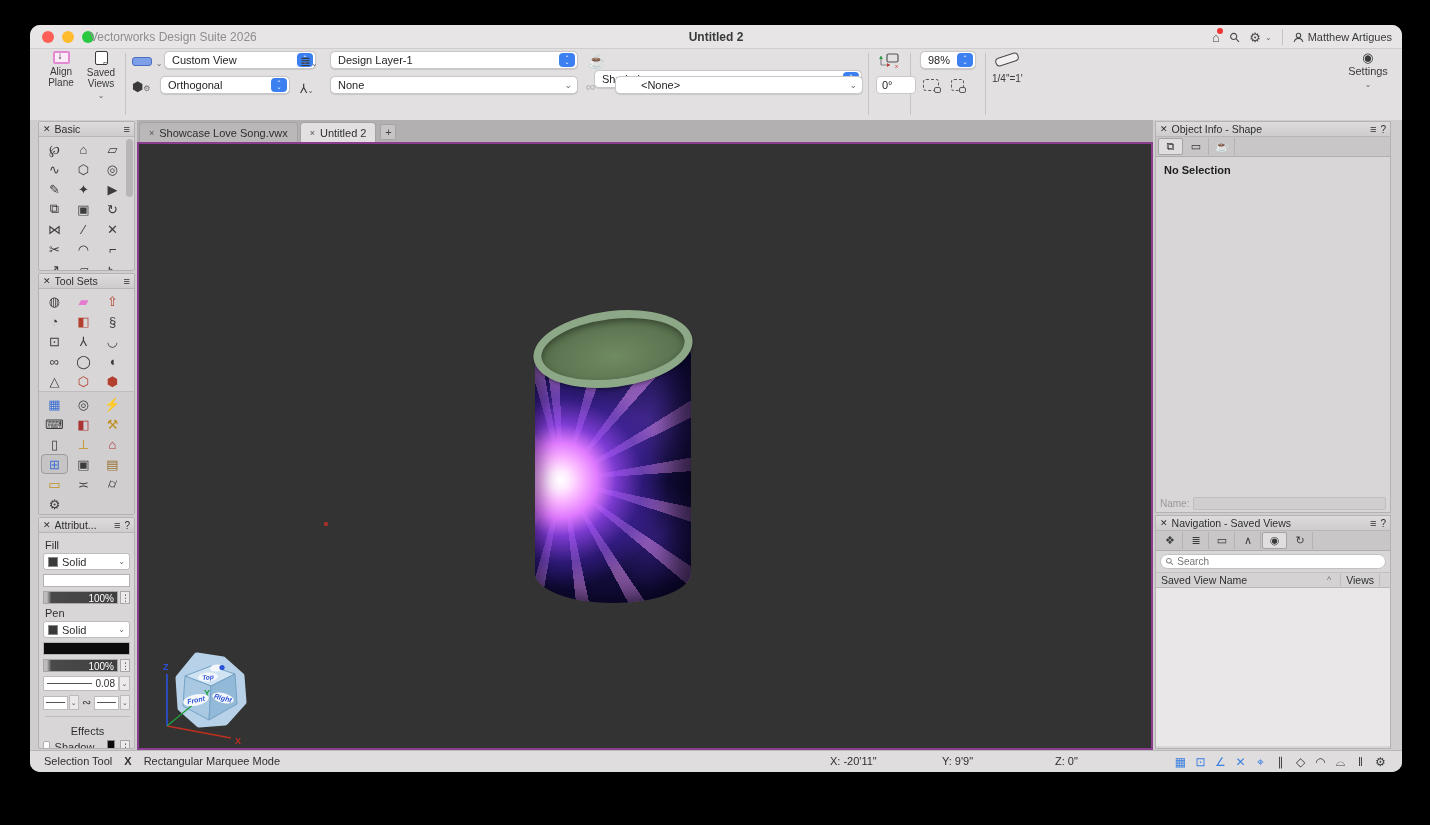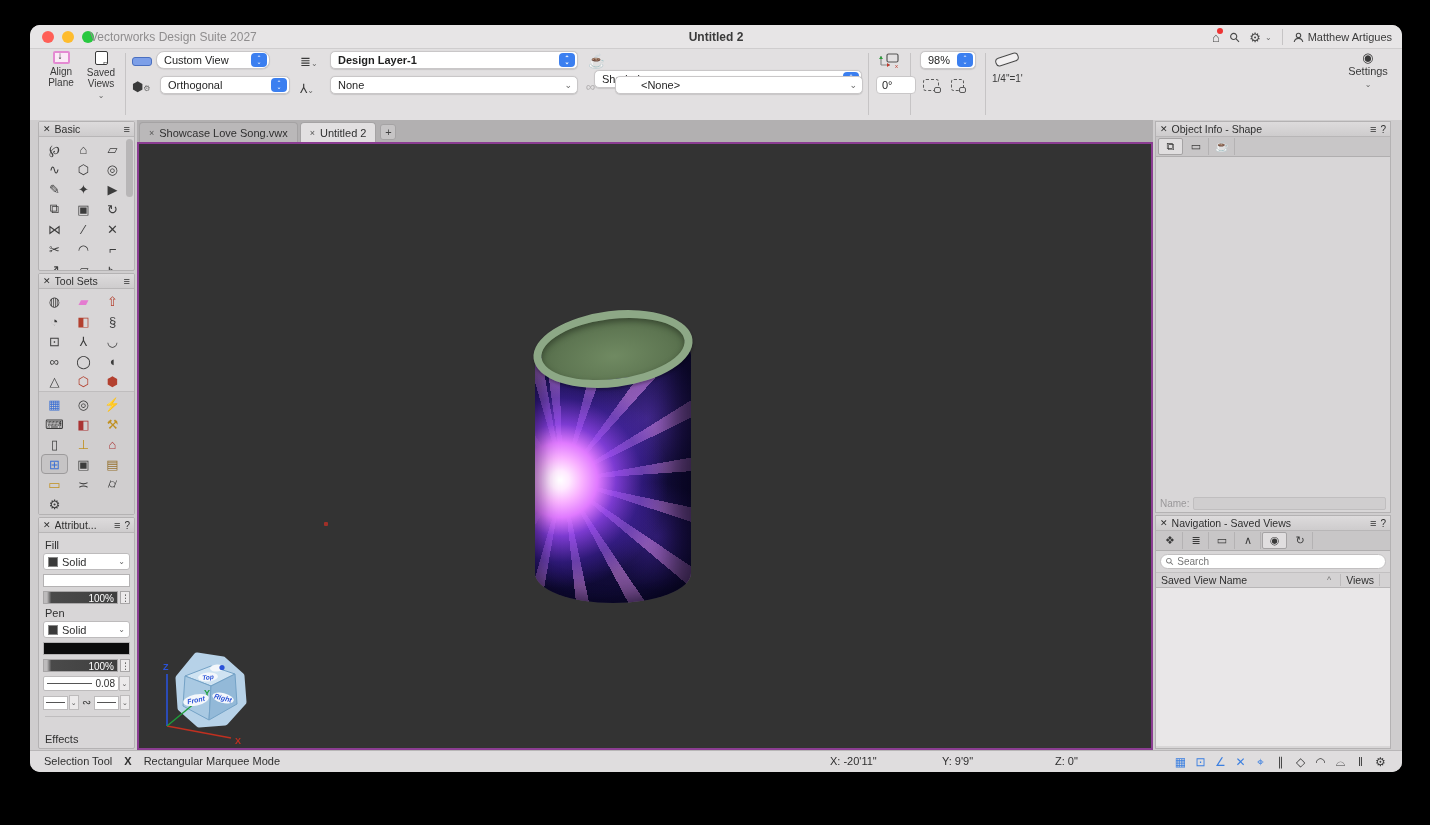--- a/index.html
+++ b/index.html
@@ -94,21 +94,21 @@
     color:#fff; font-size:10px; text-align:right; padding:1px 3px 0 10px; }
   .dots { width:10px; height:13px; border:1px solid #a8a6a7; background:#eceaeb; font-size:9px; text-align:center; line-height:12px; color:#333; }
   .lwrow { display:flex; margin-top:4px; gap:0; align-items:center; }
   .lwbox { flex:1; height:15px; background:#fff; border:1px solid #bdbbbc; border-radius:2px; display:flex; align-items:center; padding:0 3px; font-size:10px; }
   .lwbox .line { flex:1; height:1px; background:#555; margin-right:4px; }
   .lwv { width:11px; height:15px; background:#eceaeb; border:1px solid #bdbbbc; font-size:7px; text-align:center; line-height:14px; color:#555; }
   .stylerow { display:flex; margin-top:4px; align-items:center; gap:1px; }
   .stylebox { width:26px; height:14px; background:#fff; border:1px solid #bdbbbc; display:flex; align-items:center; padding:0 2px; }
   .stylebox .line { flex:1; height:1px; background:#555; }
   .sglyph { font-size:11px; color:#3a3a3a; padding:0 2px; }
-  .fxdiv { border-top:1px solid #bfbdbe; margin-top:6px; padding-top:16px; }
+  .fxdiv { border-top:1px solid #bfbdbe; margin-top:6px; padding-top:8px;text-align:center; }
   .shrow { display:flex; align-items:center; gap:5px; margin-top:3px; }
   .shcheck { width:11px; height:11px; background:#fdfdfd; border:1px solid #b0aeaf; border-radius:2px; }
   .shsw { width:13px; height:13px; background:#0c0c0c; border:1px solid #888; margin-left:8px; }
 
   
   .tabsbar { position:absolute; left:107px; top:0px; width:1016px; height:22px; background:#b2b0b1; display:flex; align-items:flex-end; }
   .dtab { height:20px; display:flex; align-items:center; gap:5px; padding:0 9px; font-size:11px; color:#2f2f2f;
     background:#bab8b9; border:1px solid #a5a3a4; border-bottom:none; border-radius:4px 4px 0 0; margin-left:2px; }
   .dtab.active { background:#e2e0e1; }
   .dtab .x { font-size:9px; color:#555; }
@@ -167,21 +167,21 @@
 <body>
 
 <div class="window">
 
   <div class="titlebar">
     <div class="traffic">
       <div class="tl r"></div>
       <div class="tl y"></div>
       <div class="tl g"></div>
     </div>
-    <span class="app-title">Vectorworks Design Suite 2027</span>
+    <span class="app-title">Vectorworks Design Suite 2026</span>
     <span class="doc-title">Untitled 2</span>
     <div class="tbr">
       <span class="ic"><span>⌂</span><span class="reddot"></span></span>
       <span class="ic search-ic">⚲</span>
       <span class="ic">⚙</span>
       <span class="chev">⌄</span>
       <span class="vsep"></span>
       <span class="username">
         <svg width="11" height="11" viewBox="0 0 11 11">
             <circle cx="5.5" cy="3.4" r="2.2" fill="none" stroke="#4a4a4a" stroke-width="1.1"></circle>
@@ -198,29 +198,29 @@
       <span>Align Plane</span>
     </div>
     <div class="tb-btn" style="left:52px;">
       <span class="tb-ico-doc"></span><br>
       <span>Saved Views</span><br>
       <span style="font-size:8px;color:#666;">⌄</span>
     </div>
     <div class="tb-vsep" style="left:95px;top:4px;height:62px;"></div>
 
     <span class="tb-ic" style="left:102px;top:5px;"><span style="display:inline-block;width:20px;height:9px;background:#7d9fe8;border:1px solid #4a6fc0;border-radius:3px;"></span> <span class="sub">⌄</span></span>
-    <div class="mac-select" style="left:126px;top:2px;width:114px;border-radius:8px;">
+    <div class="mac-select" style="left:134px;top:2px;width:152px;">
       <span class="lbl">Custom View</span>
       <span class="btn">
           <span>⌃</span>
           <span>⌄</span>
         </span>
     </div>
     <span class="tb-ic" style="left:270px;top:5px;"><span>≣</span><span class="sub">⌄</span></span>
-    <div class="mac-select" style="left:300px;top:2px;width:248px;font-weight:bold;">
+    <div class="mac-select" style="left:300px;top:2px;width:248px;">
       <span class="lbl">Design Layer-1</span>
       <span class="btn">
           <span>⌃</span>
           <span>⌄</span>
         </span>
     </div>
     <span class="tb-ic" style="left:558px;top:4px;font-size:14px;">☕</span>
     <div class="mac-select" style="left:564px;top:2px;width:268px;margin-top:19px;">
       <span class="lbl">Shaded</span>
       <span class="btn">
@@ -633,20 +633,21 @@
           <div class="tcell sel">
             <span>⧉</span>
           </div>
           <div class="tcell">
             <span>▭</span>
           </div>
           <div class="tcell">
             <span>☕</span>
           </div>
         </div>
+      <div class="noselect">No Selection</div>
       <div class="namerow">
         <span class="nl">Name:</span>
         <span class="nf"></span>
       </div>
     </div>
 
     <div class="rpanel" style="top:395px;height:234px;">
       <div class="pal-head">
         <span class="x">✕</span>
         <span class="t">Navigation - Saved Views</span>

